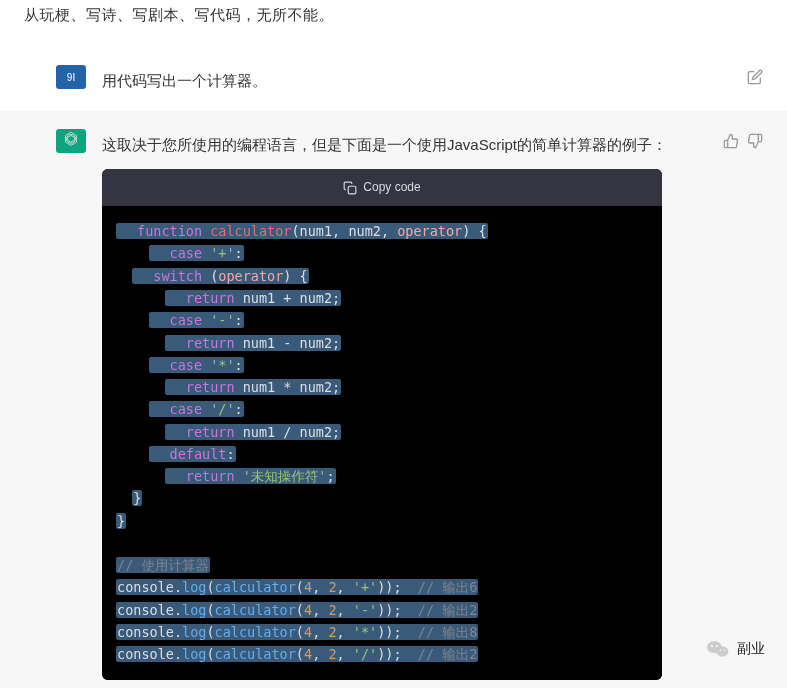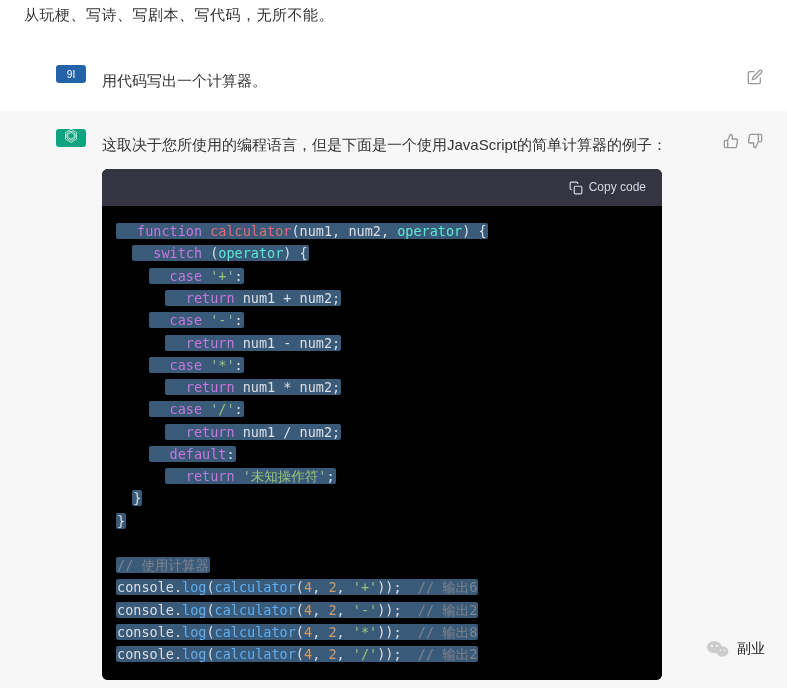--- a/index.html
+++ b/index.html
@@ -32,21 +32,21 @@
       align-items: flex-start;
     }
     .user-row {
       background: #fff;
     }
     .assistant-row {
       background: #f7f7f8;
     }
     .avatar {
       width: 30px;
-      height: 18px;
+      height: 24px;
       border-radius: 3px;
       flex-shrink: 0;
       display: flex;
       align-items: center;
       justify-content: center;
       font-size: 10px;
       color: #fff;
     }
     .user-avatar {
       background: #2563a8;
@@ -81,21 +81,21 @@
       margin: 12px 0 0 0;
       border-radius: 6px;
       overflow: hidden;
       background: #000;
       width: 560px;
     }
     .code-header {
       background: #343541;
       padding: 9px 16px;
       display: flex;
-      justify-content: flex-end;
+      justify-content: center;
       align-items: center;
       gap: 6px;
     }
     .copy-btn {
       display: flex;
       align-items: center;
       gap: 6px;
       color: #d9d9e3;
       font-size: 12px;
       cursor: pointer;
@@ -114,21 +114,21 @@
     .code-line {
       white-space: pre;
     }
     .h {
       background: #3a5a7a;
       border-radius: 2px;
       padding: 0 1px;
     }
     .tk-kw { color: #c678dd; padding-left: 20px; }
     .tk-fn { color: #e06c75; }
-    .tk-param { color: #5eead4; }
+    .tk-param { color: #fca5a5; }
     .tk-txt { color: #dcdfe4; }
     .tk-com { color: #7f848e; }
     .tk-str { color: #98c379; }
     .tk-num { color: #d19a66; }
     .tk-method { color: #61afef; }
     .wechat-overlay {
       position: absolute;
       right: 22px;
       bottom: 28px;
       display: flex;
@@ -178,22 +178,22 @@
           <div class="copy-btn">
             <svg viewBox="0 0 24 24" fill="none" stroke="currentColor" stroke-width="2">
               <rect x="9" y="9" width="13" height="13" rx="2"></rect>
               <path d="M5 15H4a2 2 0 0 1-2-2V4a2 2 0 0 1 2-2h9a2 2 0 0 1 2 2v1"></path>
             </svg>
             <span>Copy code</span>
           </div>
         </div>
         <div class="code-body">
 <div class="code-line"><span class="h"><span class="tk-kw">function</span> <span class="tk-fn">calculator</span><span class="tk-txt">(</span><span class="tk-txt">num1</span><span class="tk-txt">, </span><span class="tk-txt">num2</span><span class="tk-txt">, </span><span class="tk-param">operator</span><span class="tk-txt">) {</span></span></div>
+<div class="code-line">    <span class="h"><span class="tk-kw">case</span> <span class="tk-str">'+'</span><span class="tk-txt">:</span></span></div>
 <div class="code-line">  <span class="h"><span class="tk-kw">switch</span> <span class="tk-txt">(</span><span class="tk-param">operator</span><span class="tk-txt">) {</span></span></div>
-<div class="code-line">    <span class="h"><span class="tk-kw">case</span> <span class="tk-str">'+'</span><span class="tk-txt">:</span></span></div>
 <div class="code-line">      <span class="h"><span class="tk-kw">return</span> <span class="tk-txt">num1 + num2;</span></span></div>
 <div class="code-line">    <span class="h"><span class="tk-kw">case</span> <span class="tk-str">'-'</span><span class="tk-txt">:</span></span></div>
 <div class="code-line">      <span class="h"><span class="tk-kw">return</span> <span class="tk-txt">num1 - num2;</span></span></div>
 <div class="code-line">    <span class="h"><span class="tk-kw">case</span> <span class="tk-str">'*'</span><span class="tk-txt">:</span></span></div>
 <div class="code-line">      <span class="h"><span class="tk-kw">return</span> <span class="tk-txt">num1 * num2;</span></span></div>
 <div class="code-line">    <span class="h"><span class="tk-kw">case</span> <span class="tk-str">'/'</span><span class="tk-txt">:</span></span></div>
 <div class="code-line">      <span class="h"><span class="tk-kw">return</span> <span class="tk-txt">num1 / num2;</span></span></div>
 <div class="code-line">    <span class="h"><span class="tk-kw">default</span><span class="tk-txt">:</span></span></div>
 <div class="code-line">      <span class="h"><span class="tk-kw">return</span> <span class="tk-str">'未知操作符'</span><span class="tk-txt">;</span></span></div>
 <div class="code-line">  <span class="h"><span class="tk-txt">}</span></span></div>

